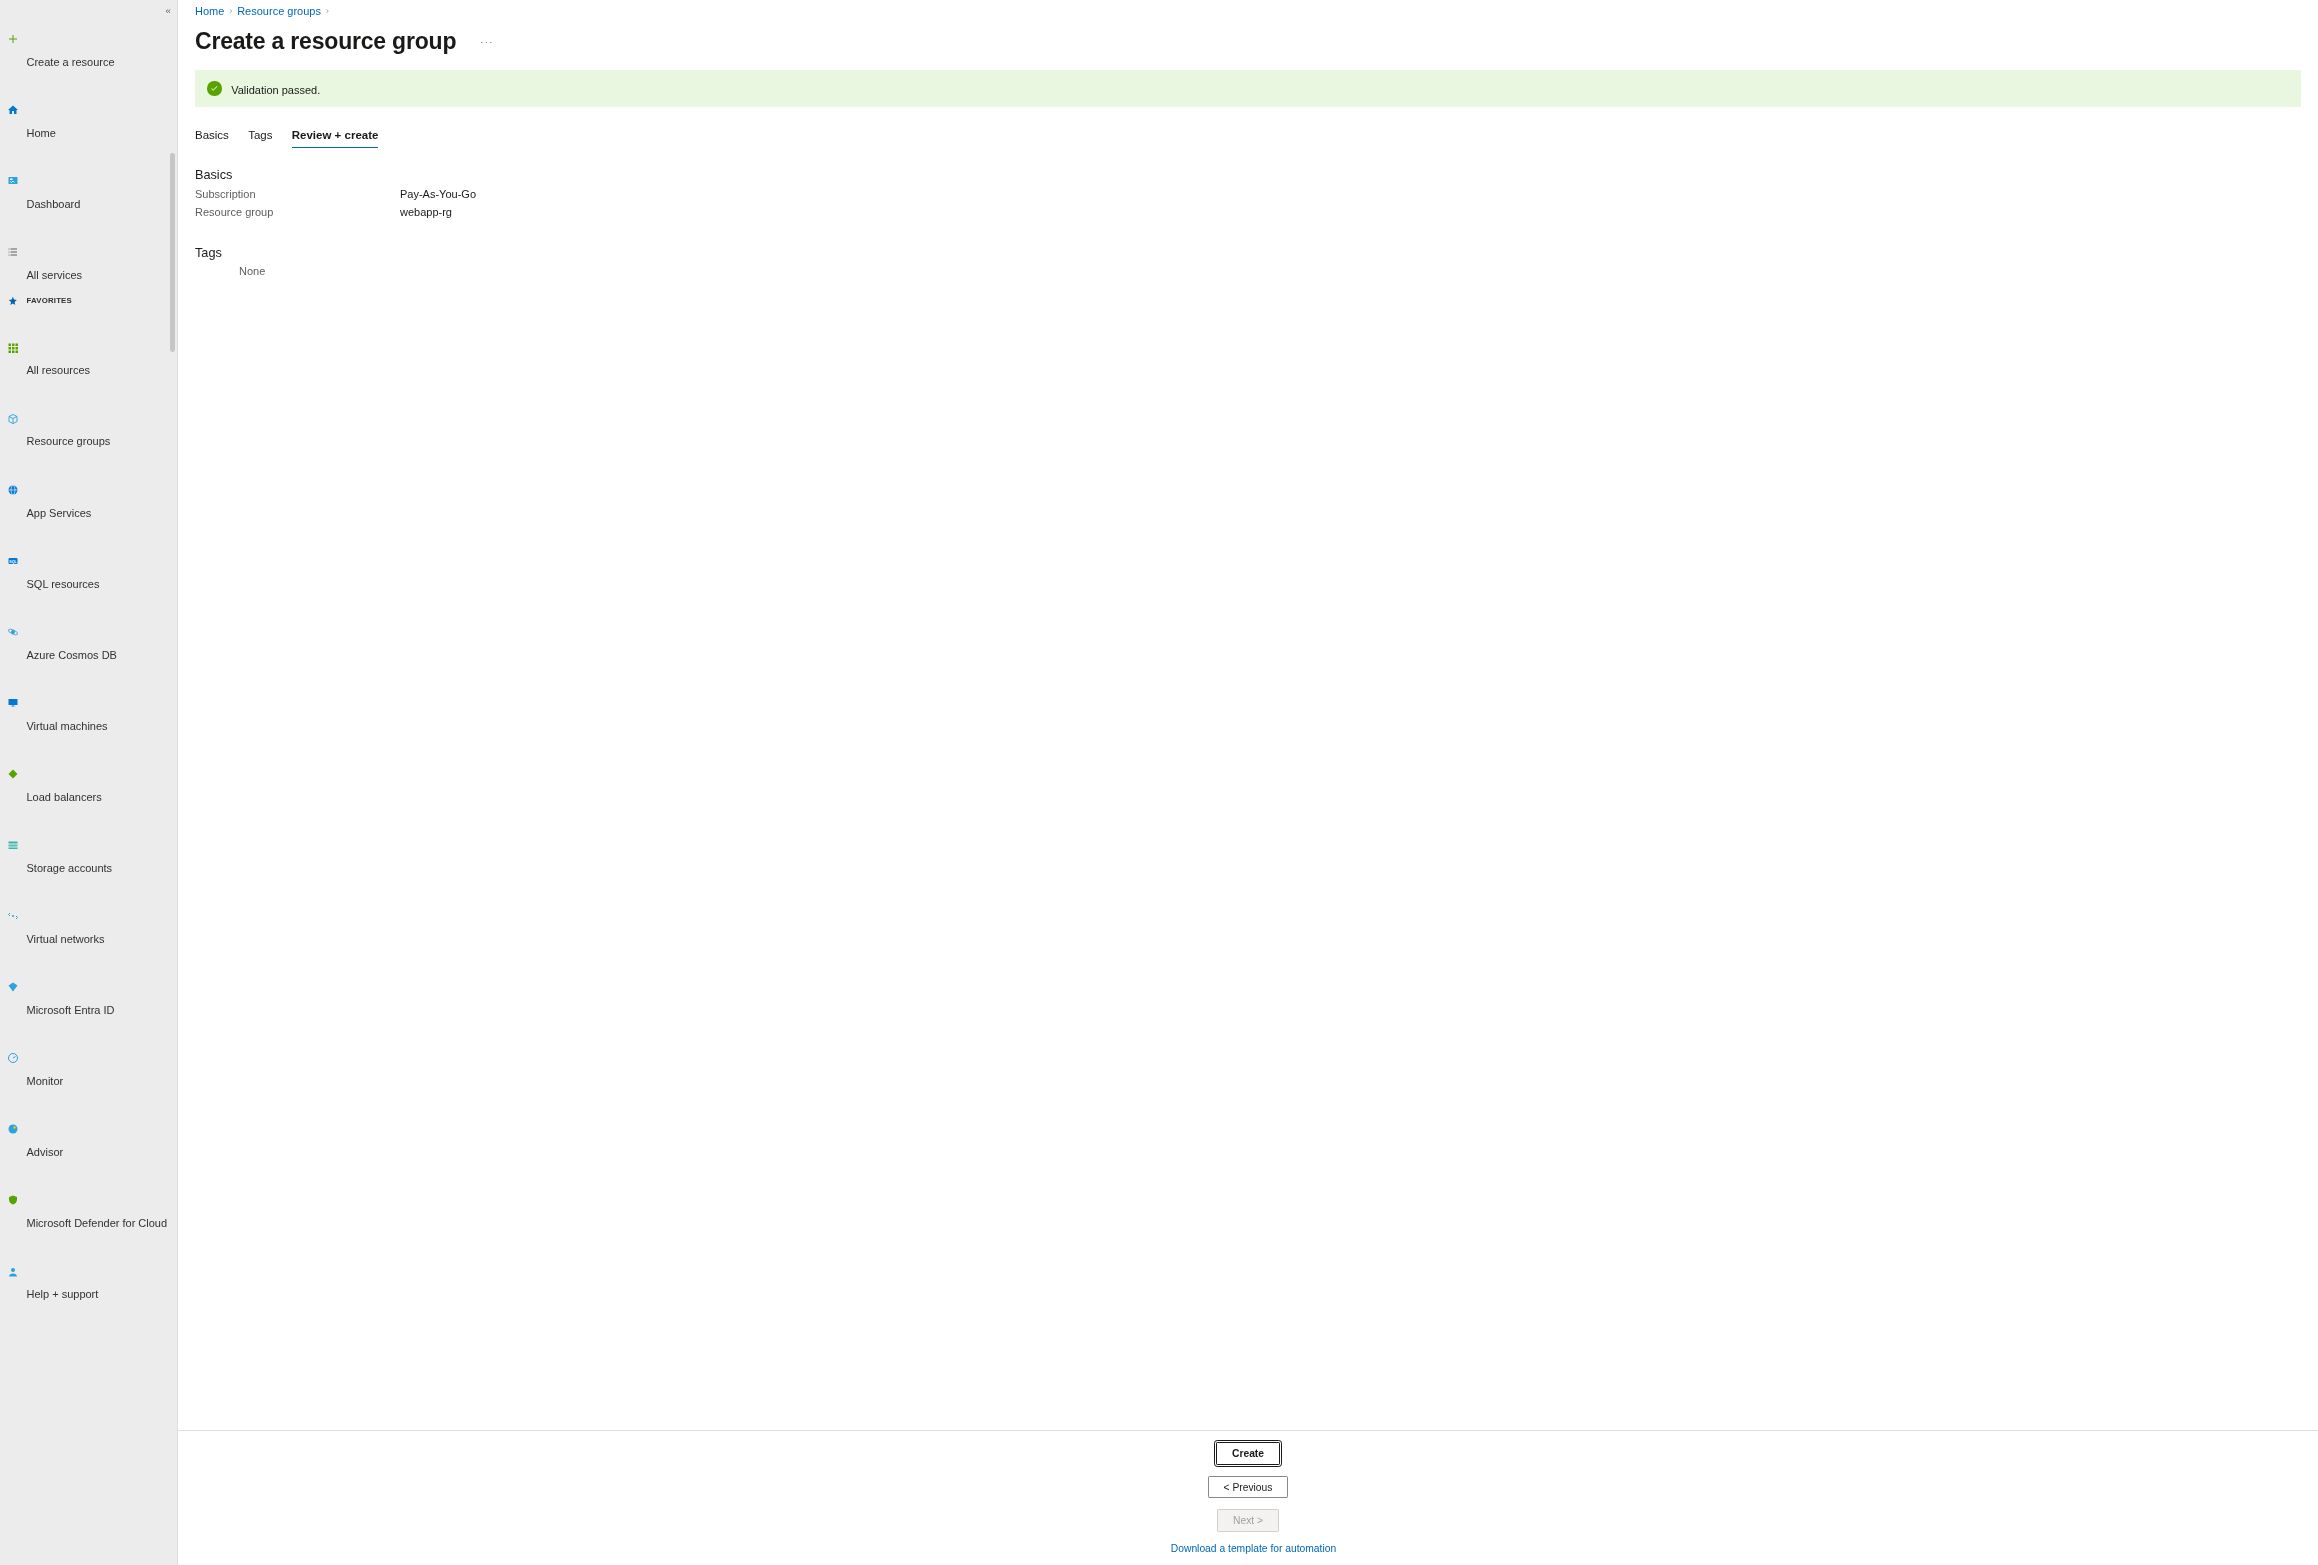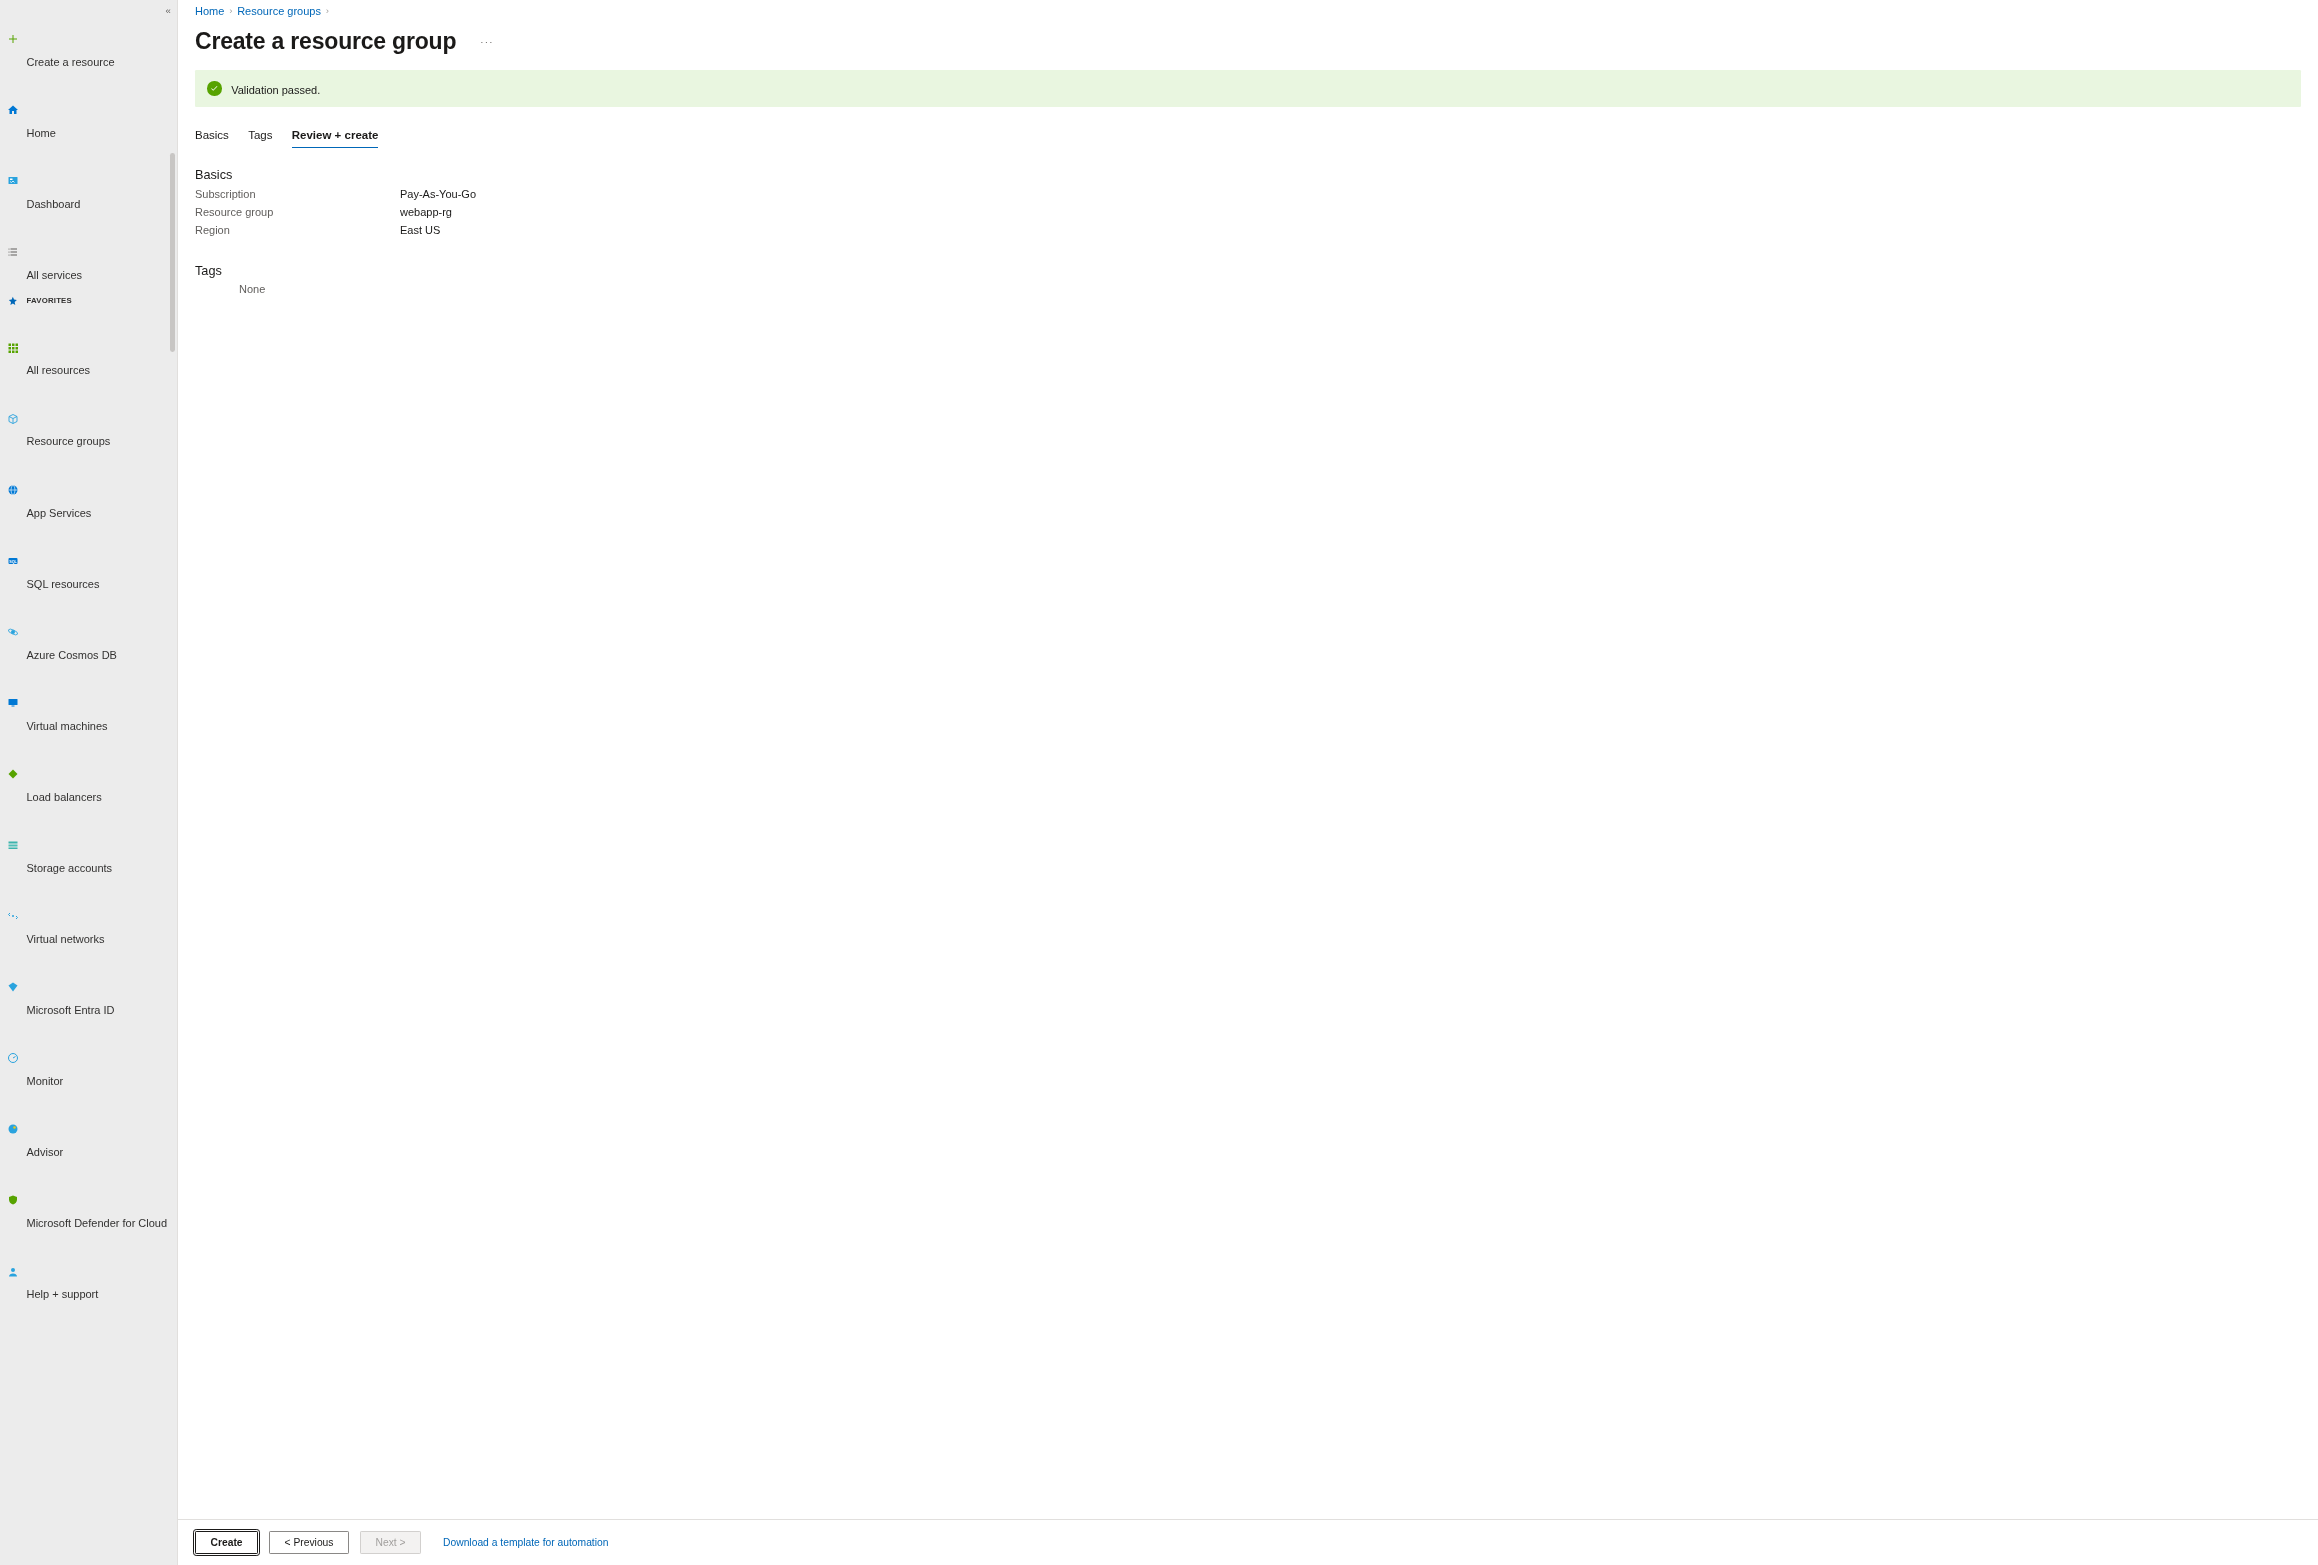--- a/index.html
+++ b/index.html
@@ -170,20 +170,21 @@
   .kv-row .v { color:#1b1a19; }
   .tags-none { margin-top:5px; font-size:11px; color:#605e5c;padding-left:44px; }
 
   
   .footer {
     border-top:0.6px solid #e1dfdd;
     padding:11px 17px;
     display:flex;
     align-items:center;
     gap:11px;
+    flex-direction:column;
   }
   .btn {
     font-size:10.3px;
     padding:4.8px 14.5px;
     border:0.6px solid #8a8886;
     background:#fff;
     cursor:pointer;
     border-radius:1.2px;
     color:#1b1a19;
   }
@@ -433,24 +434,20 @@
       <h2 class="section-title">Basics</h2>
       <div id="basics-kv">
           <div class="kv-row">
             <div class="k">Subscription</div>
             <div class="v">Pay-As-You-Go</div>
           </div>
           <div class="kv-row">
             <div class="k">Resource group</div>
             <div class="v">webapp-rg</div>
           </div>
-          <div class="kv-row">
-            <div class="k">Region</div>
-            <div class="v">East US</div>
-          </div>
         </div>
 
       <h2 class="section-title" style="margin-top:28px">Tags</h2>
       <div class="tags-none">None</div>
     </div>
 
     <div class="footer">
       <button class="btn btn-primary">Create</button>
       <button class="btn">&lt; Previous</button>
       <button class="btn btn-disabled">Next &gt;</button>

